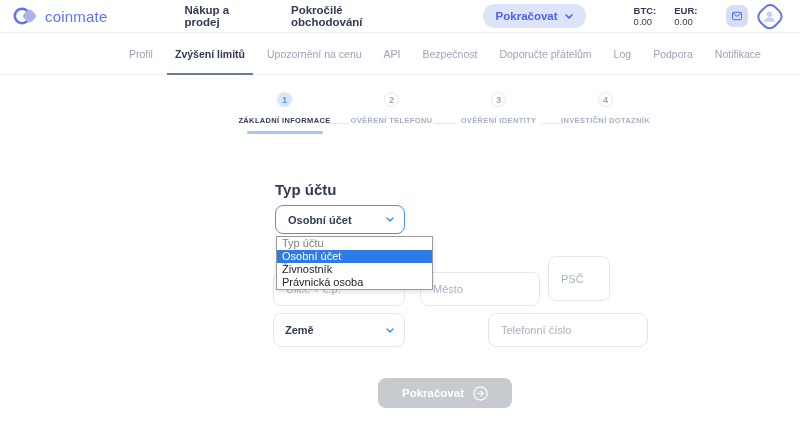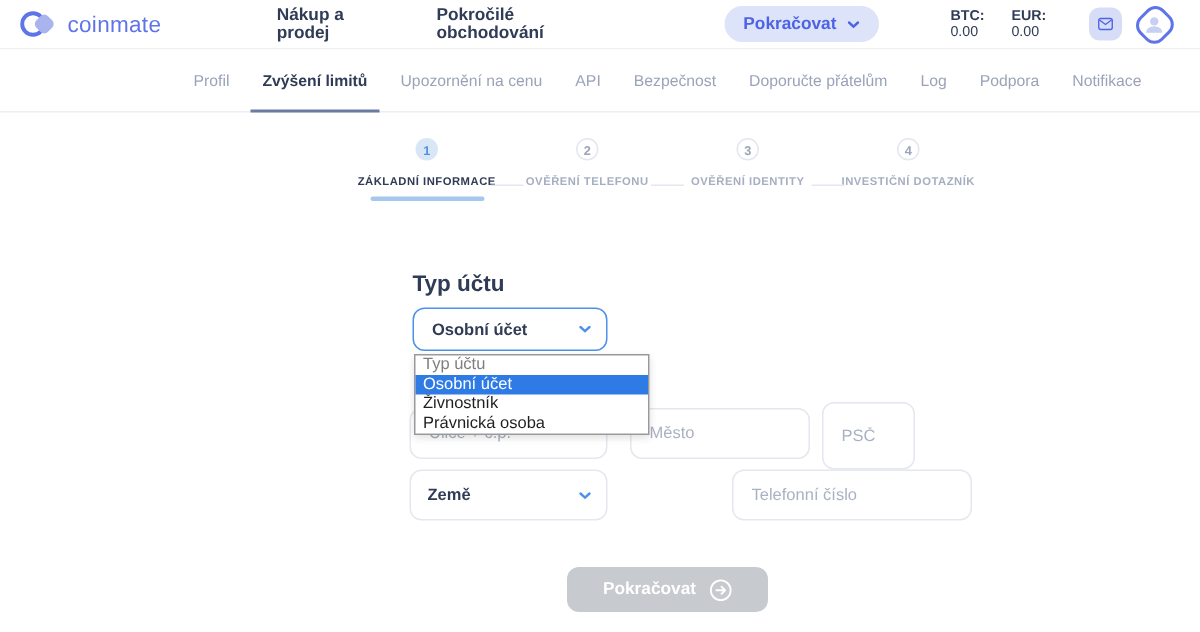--- a/index.html
+++ b/index.html
@@ -103,21 +103,21 @@
 
   .field{
     position:absolute;box-sizing:border-box;background:#fff;
     border:1px solid var(--border,#E4E7EE);border-radius:8px;
     font-family:inherit;font-size:11px;color:var(--text-dark,#303B55);
     padding:16px 12px;outline:none;
   }
   .field::placeholder{color:#A9B2C2;}
   .field.street{left:273px;top:272px;width:132px;height:30px;z-index:1;}
   .field.city{left:420px;top:272px;width:120px;height:29px;}
-  .field.zip{left:548px;top:268px;width:62px;height:45px;}
+  .field.zip{left:548px;top:256px;width:62px;height:45px;}
   .field.phone{left:488px;top:313px;width:160px;height:34px;}
 
   .submit-btn{
     position:absolute;left:378px;top:378px;width:134px;height:30px;
     display:flex;align-items:center;justify-content:center;gap:9px;
     background:var(--disabled,#C7CACF);color:#fff;border:none;border-radius:8px;
     font-family:inherit;font-size:11.5px;font-weight:700;cursor:pointer;
   }
 </style>
 </head>

